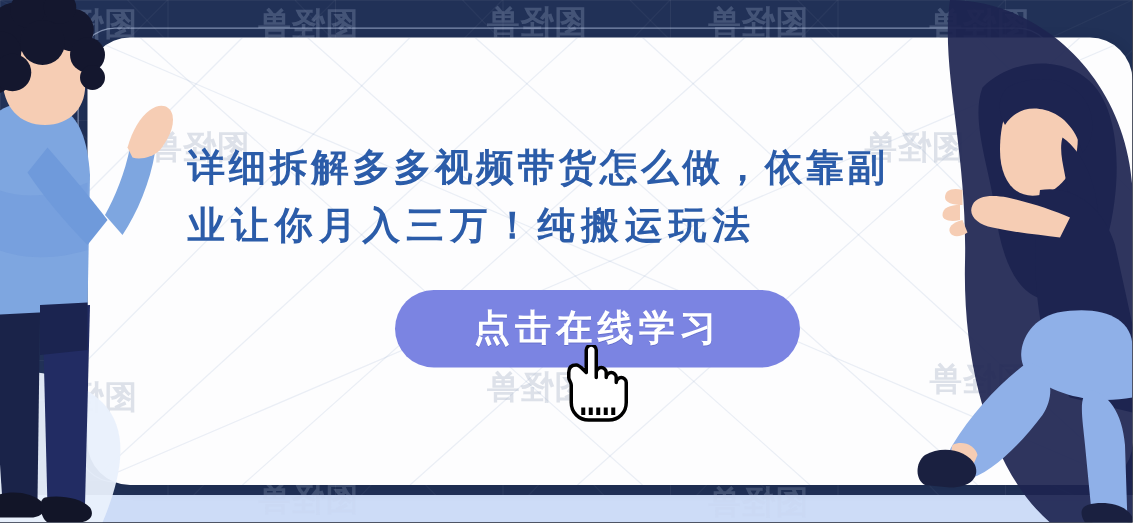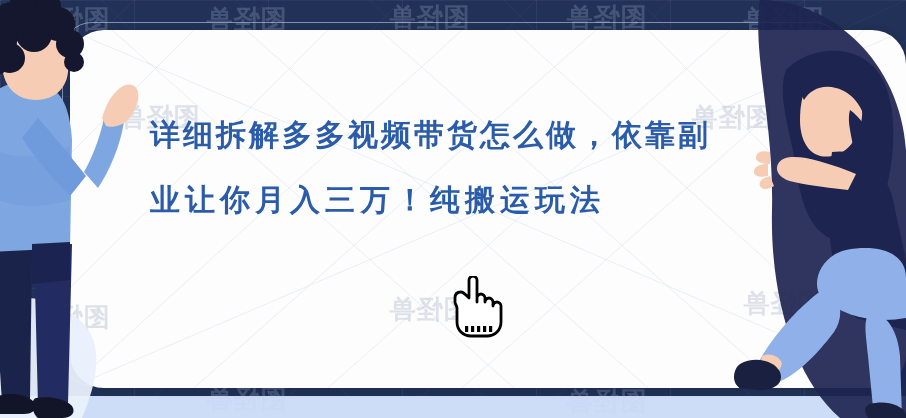--- a/index.html
+++ b/index.html
@@ -42,21 +42,21 @@
     text-align:left;
   }
   .title-line{
     color:#2b5ca9;
     font-weight:bold;
     font-size:30px;
     letter-spacing:3px;
     line-height:46px;
     white-space:nowrap;
   }
-  .title-line.l2{letter-spacing:5px;margin-top:19px;}
+  .title-line.l2{letter-spacing:5px;}
 
   
   .cta{
     position:absolute;left:316px;top:232px;width:324px;height:62px;
     background:#7b84e2;border-radius:34px;
     display:flex;align-items:center;justify-content:center;
     cursor:pointer;
   }
   .cta-label{
     color:#ffffff;font-weight:bold;font-size:29px;letter-spacing:4px;
@@ -229,20 +229,23 @@
 
     <path d="M40,364 C54,356 74,360 80,372 C84,382 76,390 60,390 L40,388 C32,384 32,370 40,364 Z" fill="#1a2040"></path>
     <path d="M170,404 C184,400 202,404 206,414 L206,418 L168,418 C164,412 164,406 170,404 Z" fill="#1a2040"></path>
   </svg>
 
   <div class="title-wrap">
     <div class="title-line l1">详细拆解多多视频带货怎么做，依靠副</div>
     <div class="title-line l2">业让你月入三万！纯搬运玩法</div>
   </div>
 
+  <div class="cta">
+    <span class="cta-label">点击在线学习</span>
+  </div>
 
   <svg class="cursor" viewBox="0 0 28 32">
     <path d="M11,2 C11,1 12,0 13,0 C14,0 15,1 15,2 L15,13
              L15,11 C15,10 16,9 17,9 C18,9 19,10 19,11 L19,13
              C19,12 20,11 21,11 C22,11 23,12 23,13 L23,15
              C23,14 24,13 25,13 C26,13 27,14 27,15 L27,23
              C27,27 24,30 20,30 L12,30 C8,30 5,27 5,23 L5,16
              C5,15 4,14 4,13 L4,11 C4,9 5,8 7,8 C8,8 9,9 10,10
              L11,11 Z" fill="#ffffff" stroke="#000000" stroke-width="1.4" stroke-linejoin="round"></path>
     <g fill="#000000">

